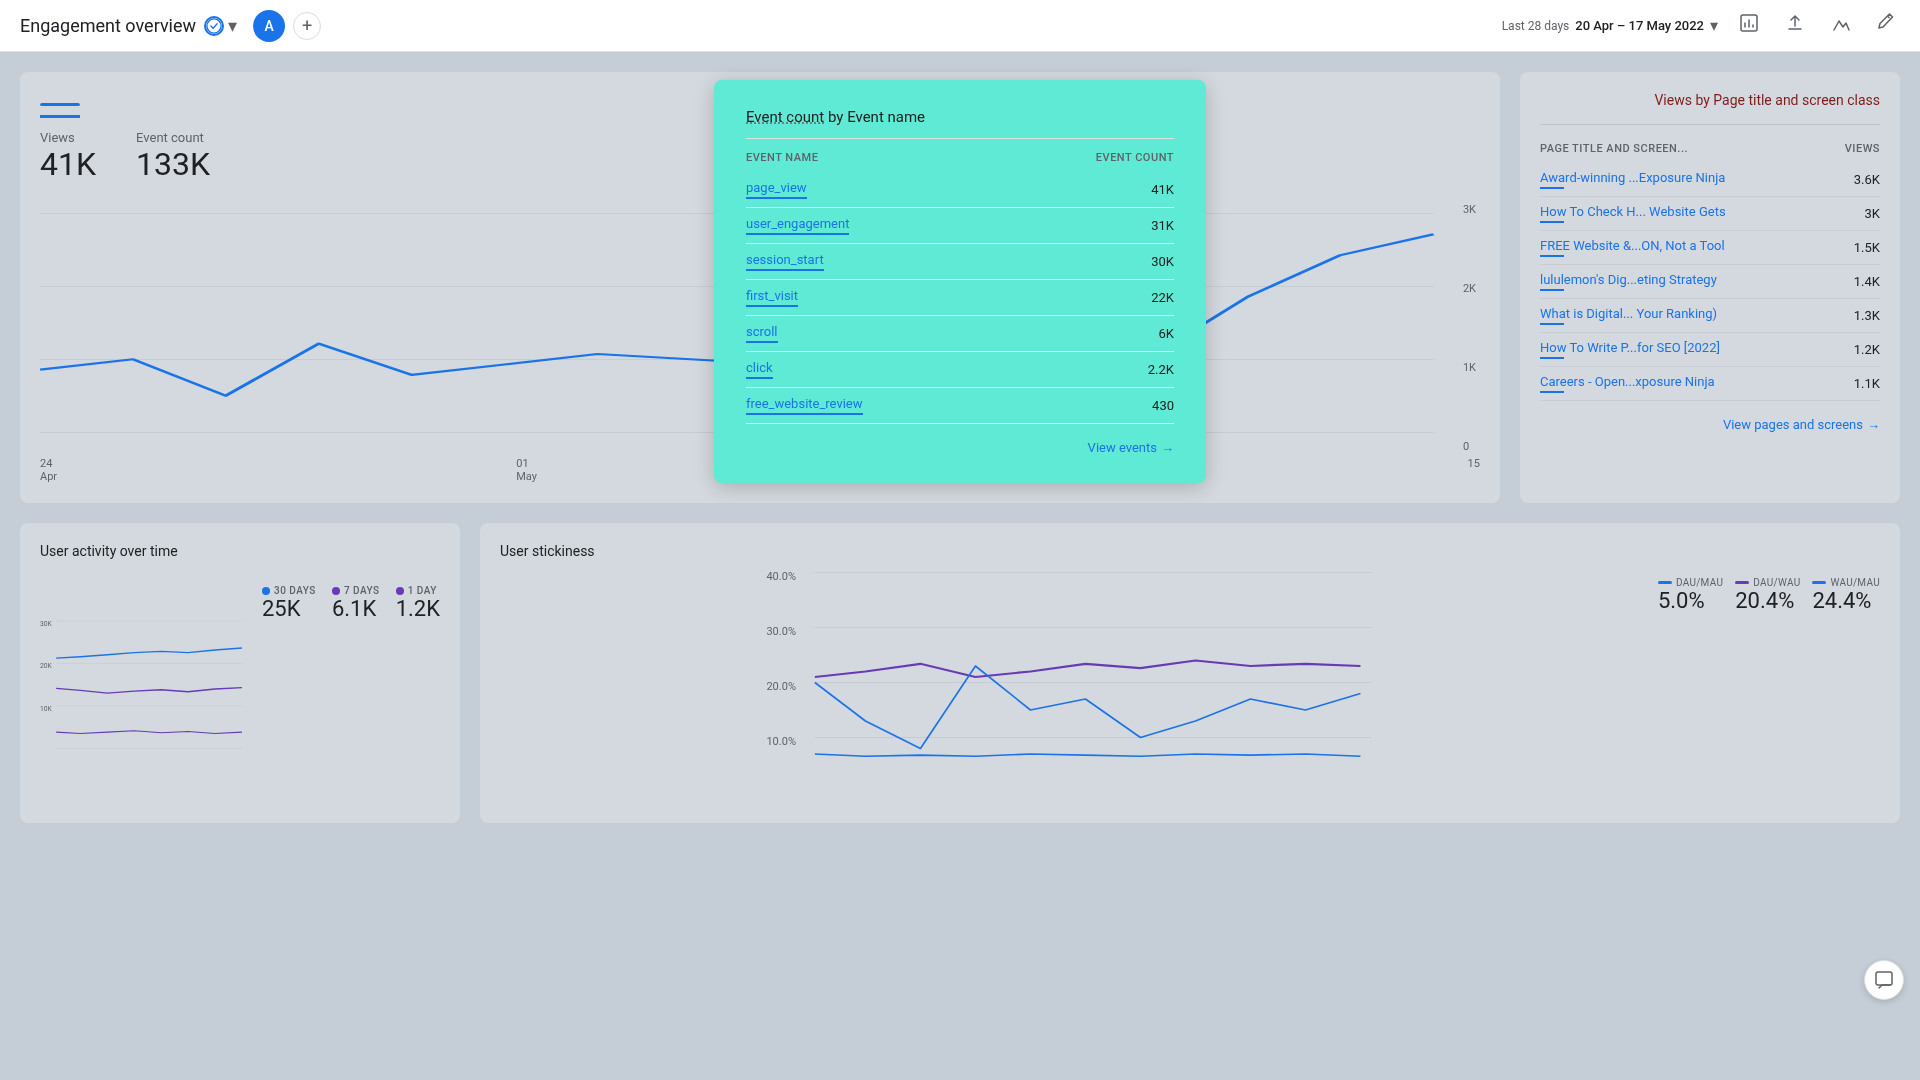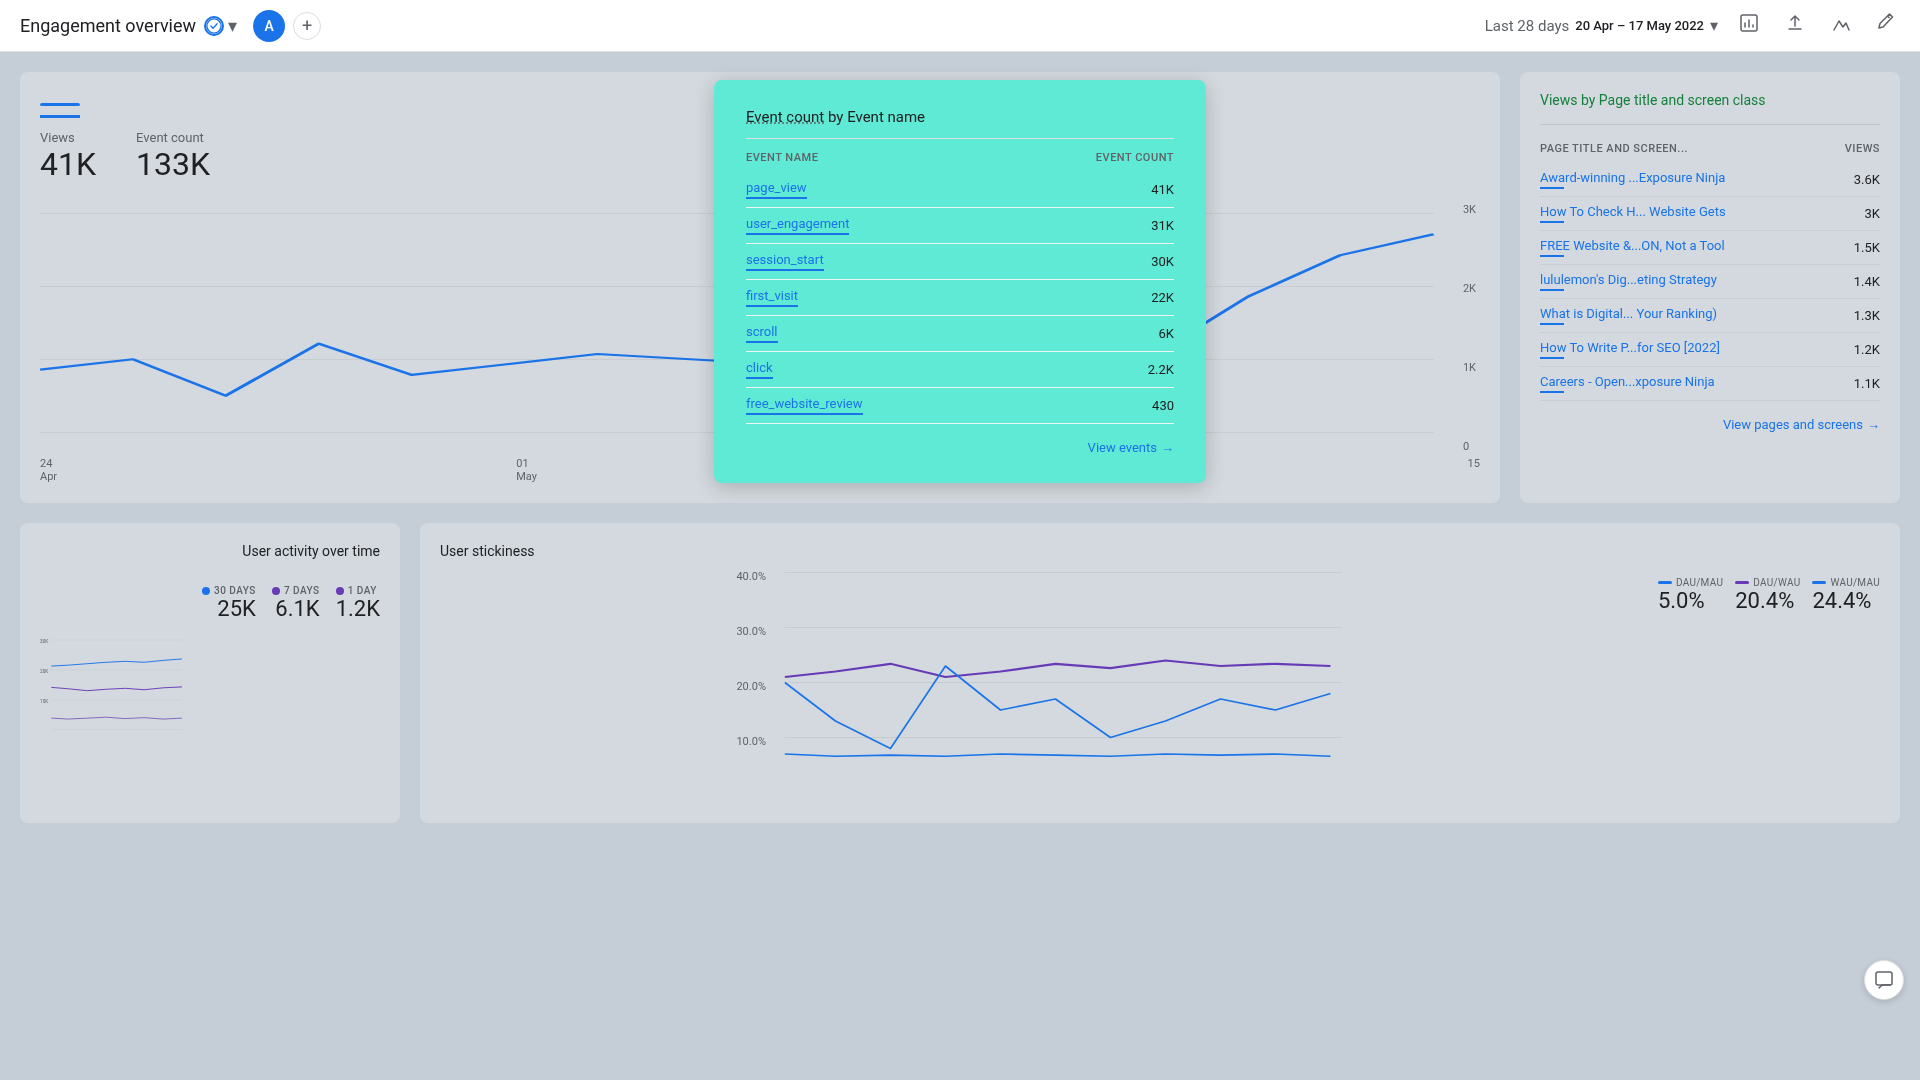--- a/index.html
+++ b/index.html
@@ -80,21 +80,21 @@
     }
     .header-date-range {
       display: flex;
       align-items: center;
       gap: 6px;
       font-size: 13px;
       color: #202124;
     }
     .header-date-label {
       color: #5f6368;
-      font-size: 15px;
+      font-size: 12px;
     }
     .header-icon-btn {
       color: #5f6368;
       font-size: 20px;
       cursor: pointer;
       padding: 4px;
     }
 
     
     .main {
@@ -251,21 +251,22 @@
     
     .views-card {
       background: #d3d9de;
       border-radius: 8px;
       padding: 20px;
       width: 380px;
       min-height: 420px;
     }
     .views-card-title {
       font-size: 14px;
-      color: #15803d;
+      color: #7f1d1d;
+      text-align: right;
     }
     .views-table-header {
       display: flex;
       justify-content: space-between;
       font-size: 11px;
       font-weight: 500;
       color: #5f6368;
       letter-spacing: 0.5px;
       margin: 16px 0 8px 0;
       border-top: 1px solid #bdc3c9;
@@ -315,23 +316,22 @@
     .bottom-row {
       display: flex;
       gap: 20px;
     }
 
     
     .activity-card {
       background: #d3d9de;
       border-radius: 8px;
       padding: 20px;
-      width: 380px;
+      width: 440px;
       min-height: 300px;
-      text-align: right;
     }
     .activity-card-title {
       font-size: 14px;
       color: #202124;
       margin-bottom: 16px;
     }
     .activity-content {
       display: flex;
       gap: 20px;
     }

